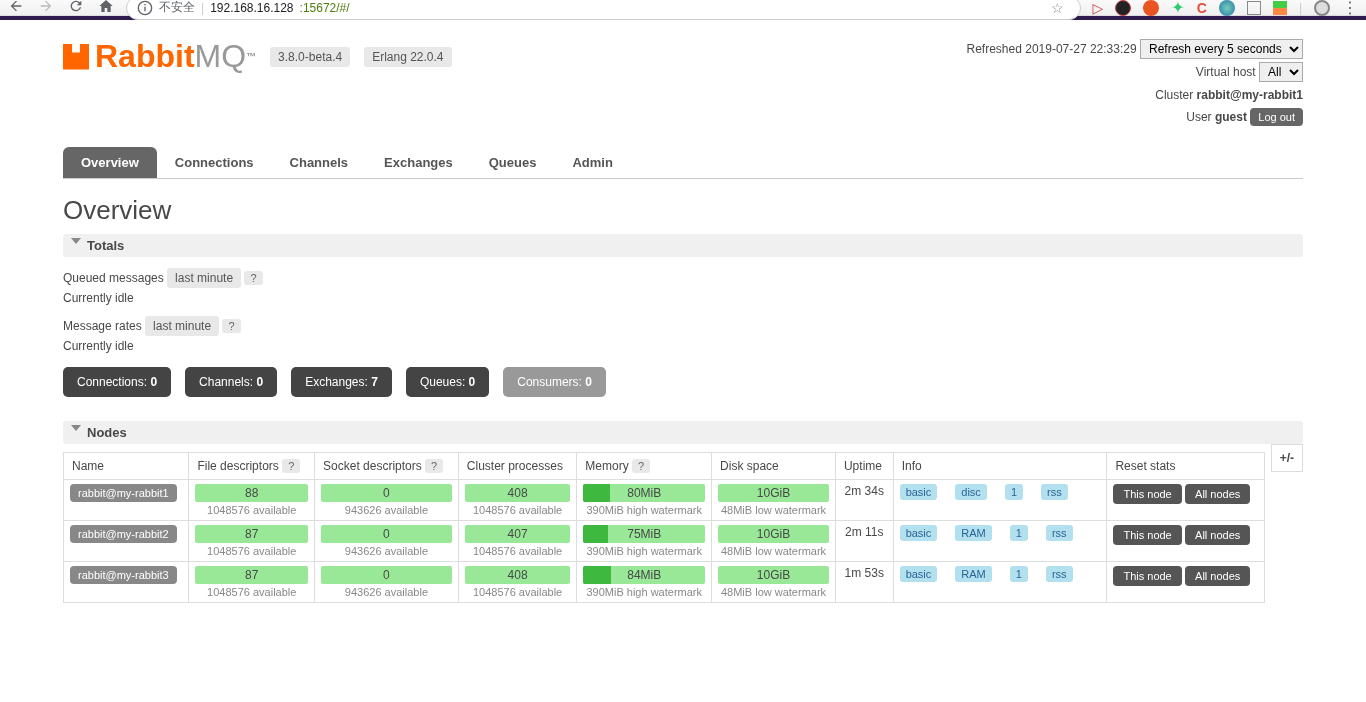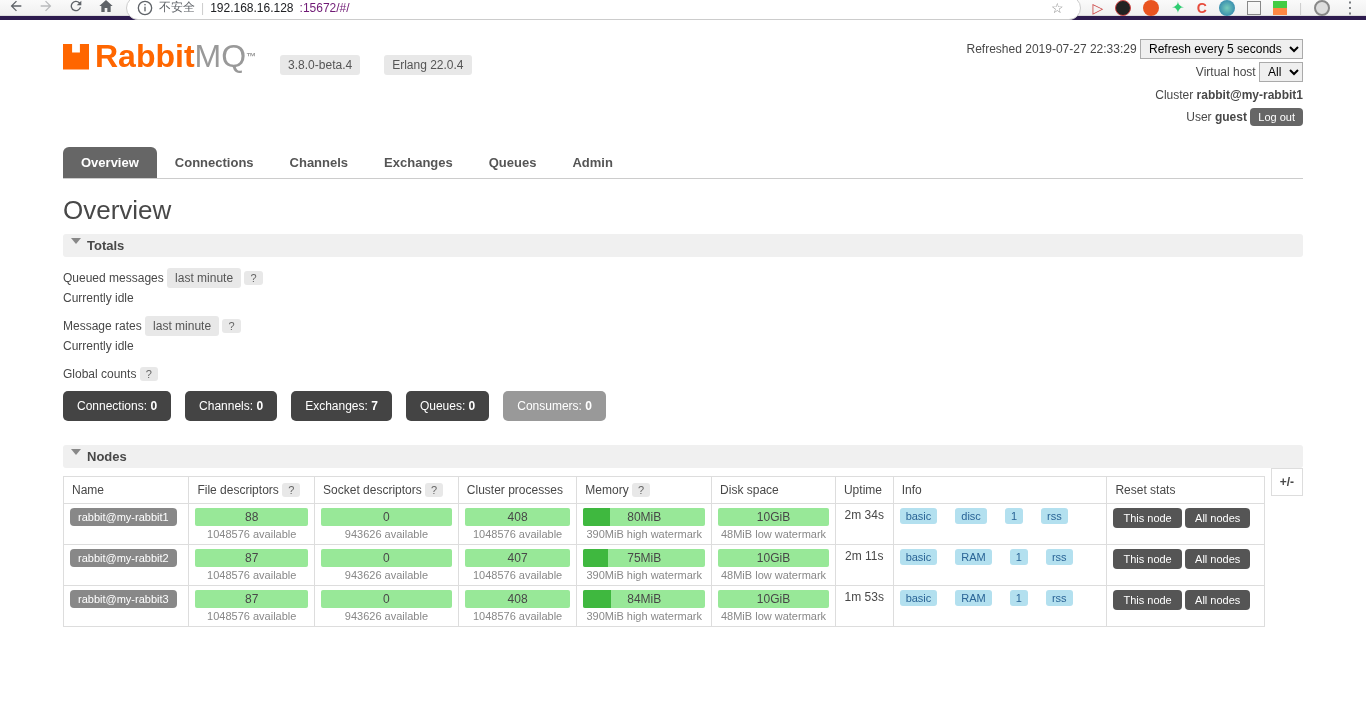--- a/index.html
+++ b/index.html
@@ -3,27 +3,27 @@
 <meta charset="utf-8">
 <style>
 *{box-sizing:border-box;margin:0;padding:0}
 body{font-family:Verdana,sans-serif;font-size:12px;color:#484848;background:#fff}
 .browser-chrome{height:16px;background:linear-gradient(#fafafa,#f0f0f0);border-bottom:1px solid #ddd;display:flex;align-items:center;padding:0 8px;gap:12px}
 .browser-chrome svg{width:16px;height:16px;fill:#5f6368}
 .nav-icons{display:flex;gap:14px;align-items:center}
 .nav-icons .disabled{opacity:.4}
 .addr-bar{flex:1;height:24px;background:#fff;border:1px solid #ccc;border-radius:14px;display:flex;align-items:center;padding:0 10px;font-size:12px;color:#5f6368;gap:6px}
 .addr-bar .insecure{font-family:"Microsoft YaHei",sans-serif}
-.addr-bar .port{color:#701a75}
+.addr-bar .port{color:#4d7c0f}
 .ext-icons{display:flex;gap:12px;align-items:center}
 .ext-dot{width:16px;height:16px;border-radius:50%}
 .tabstrip{height:4px;background:#2d1b4e}
 .container{max-width:1280px;margin:0 auto;padding:0 20px}
 .header-flex{display:flex;justify-content:space-between;align-items:flex-start;padding-top:18px}
-.logo-block{display:flex;align-items:flex-end;gap:24px}
+.logo-block{display:flex;align-items:center;gap:14px}
 .logo{font-size:32px;font-weight:bold;color:#ff6600;display:flex;align-items:center}
 .logo-icon{width:26px;height:26px;background:#ff6600;margin-right:6px;clip-path:polygon(0 0,35% 0,35% 35%,65% 35%,65% 0,100% 0,100% 100%,0 100%)}
 .logo .mq{color:#999;font-weight:normal}
 .logo .tm{font-size:10px;color:#999}
 .pill{background:#e8e8e8;color:#555;padding:3px 8px;border-radius:3px;font-size:12px}
 .status-block{text-align:right;font-size:12px;line-height:1.9}
 .status-block select{font-size:12px;padding:1px 4px;border:1px solid #aaa}
 .status-block b{font-weight:bold}
 .logout-btn{background:#666;color:#fff;border:none;padding:3px 8px;border-radius:4px;font-size:11px;cursor:pointer}
 .tabs{display:flex;gap:0;margin-top:18px;border-bottom:1px solid #ccc}
@@ -161,24 +161,20 @@
   </div>
   <div class="idle">Currently idle</div>
 
   <div class="sub-line">
     <span>Message rates</span>
     <span class="pill">last minute</span>
     <span class="help-q">?</span>
   </div>
   <div class="idle">Currently idle</div>
 
-  <div class="sub-line">
-    <span>Global counts</span>
-    <span class="help-q">?</span>
-  </div>
 
   <div class="count-pills" id="count-pills">
       <div class="count-pill">Connections: <b>0</b></div>
       <div class="count-pill">Channels: <b>0</b></div>
       <div class="count-pill">Exchanges: <b>7</b></div>
       <div class="count-pill">Queues: <b>0</b></div>
       <div class="count-pill light">Consumers: <b>0</b></div>
     </div>
 
   <div class="section-hdr">

